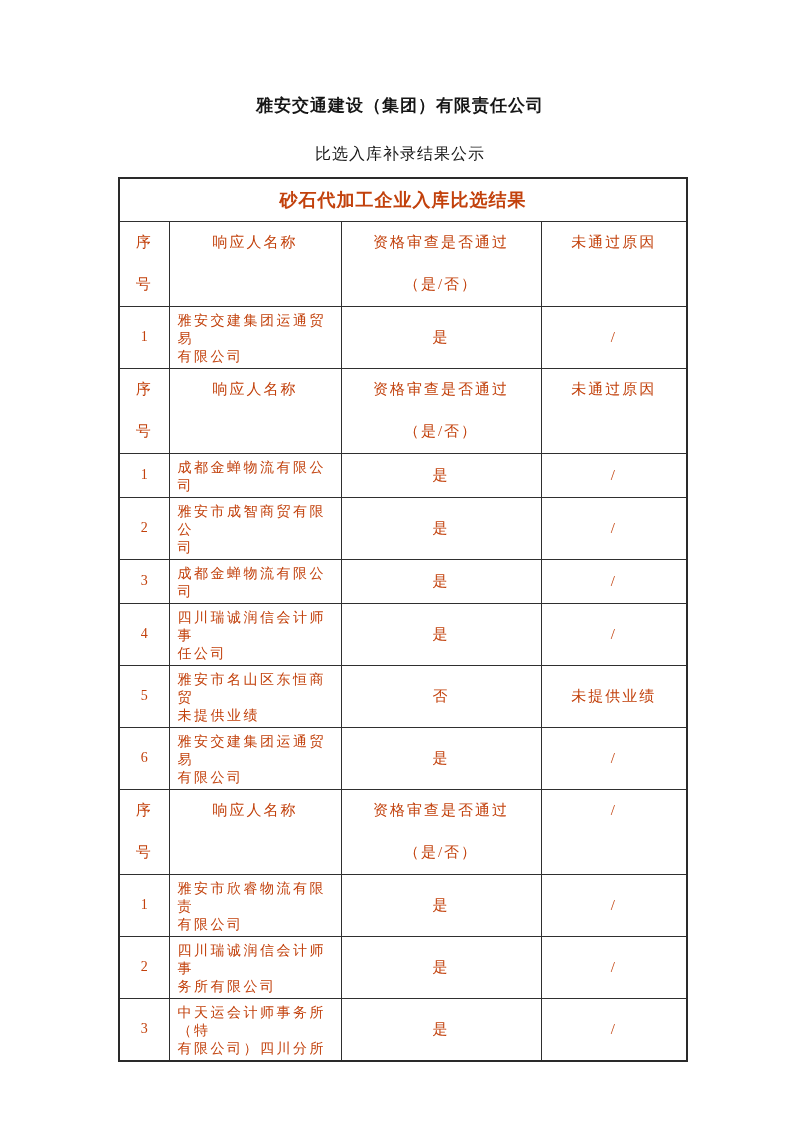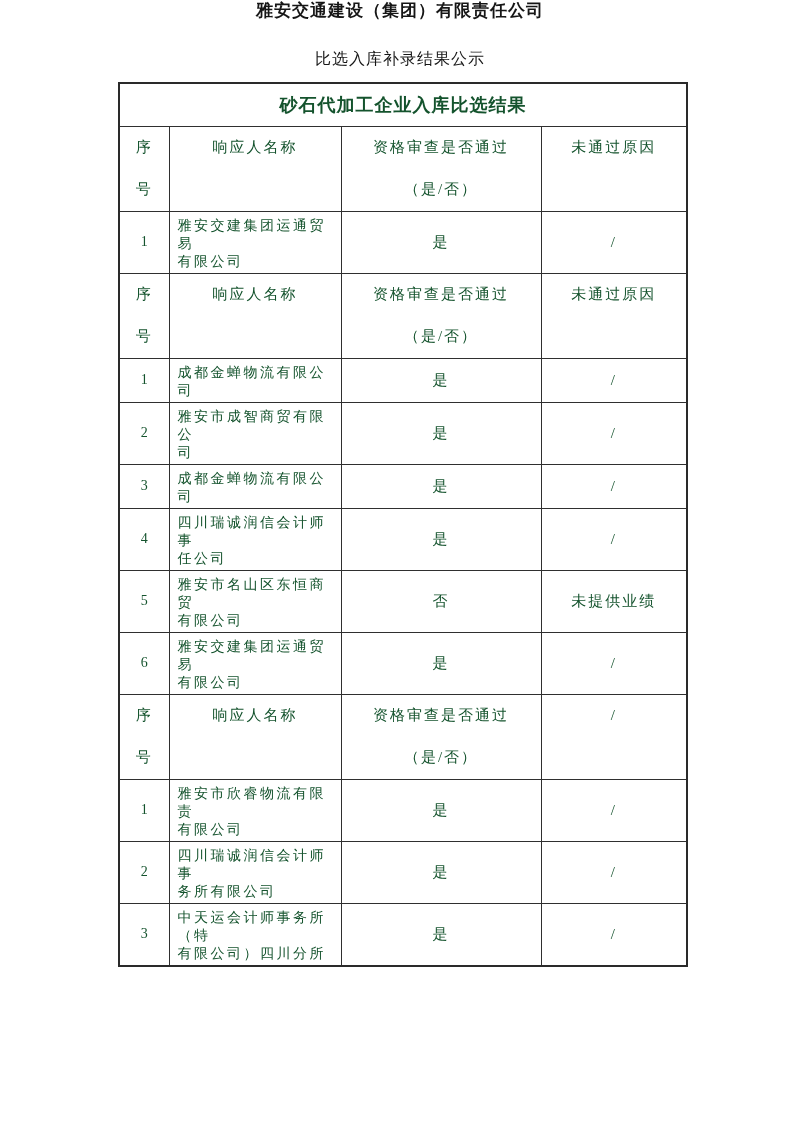--- a/index.html
+++ b/index.html
@@ -9,21 +9,21 @@
   .page {
     position: relative;
     width: 800px;
     height: 1132px;
     margin: 0 auto;
     background: #ffffff;
     color: #1c1c1c;
     overflow: hidden;
   }
 
-  .doc { }
+  .doc { padding-top: 95px; }
 
   .doc-title {
     text-align: center;
     font-family: "Liberation Sans", "DejaVu Sans", sans-serif;
     font-weight: bold;
     font-size: 17px;
     line-height: 22px;
     letter-spacing: 1px;
     color: #161616;
   }
@@ -42,21 +42,21 @@
   table.results {
     border-collapse: collapse;
     table-layout: fixed;
     margin: 12px 0 0 118px;
     width: 568px;
     border: 2px solid #2a2a2a;
   }
   table.results td {
     border: 1px solid #2f2f2f;
     vertical-align: middle;
-    color: #14532d;
+    color: #c2410c;
   }
 
   tr.sec-row { height: 43px; }
   td.sec-cell {
     text-align: center;
     font-family: "Liberation Sans", "DejaVu Sans", sans-serif;
     font-weight: bold;
     font-size: 18px;
     letter-spacing: 1px;
     color: #151515;
@@ -179,21 +179,21 @@
         <tr class="data-row">
           <td class="no-cell">4</td>
           <td class="name-cell">四川瑞诚润信会计师事
 任公司</td>
           <td class="pass-cell">是</td>
           <td class="reason-cell">/</td>
         </tr>
         <tr class="data-row">
           <td class="no-cell">5</td>
           <td class="name-cell">雅安市名山区东恒商贸
-有限公司</td>
+未提供业绩</td>
           <td class="pass-cell">否</td>
           <td class="reason-cell">未提供业绩</td>
         </tr>
         <tr class="data-row">
           <td class="no-cell">6</td>
           <td class="name-cell">雅安交建集团运通贸易
 有限公司</td>
           <td class="pass-cell">是</td>
           <td class="reason-cell">/</td>
         </tr>

